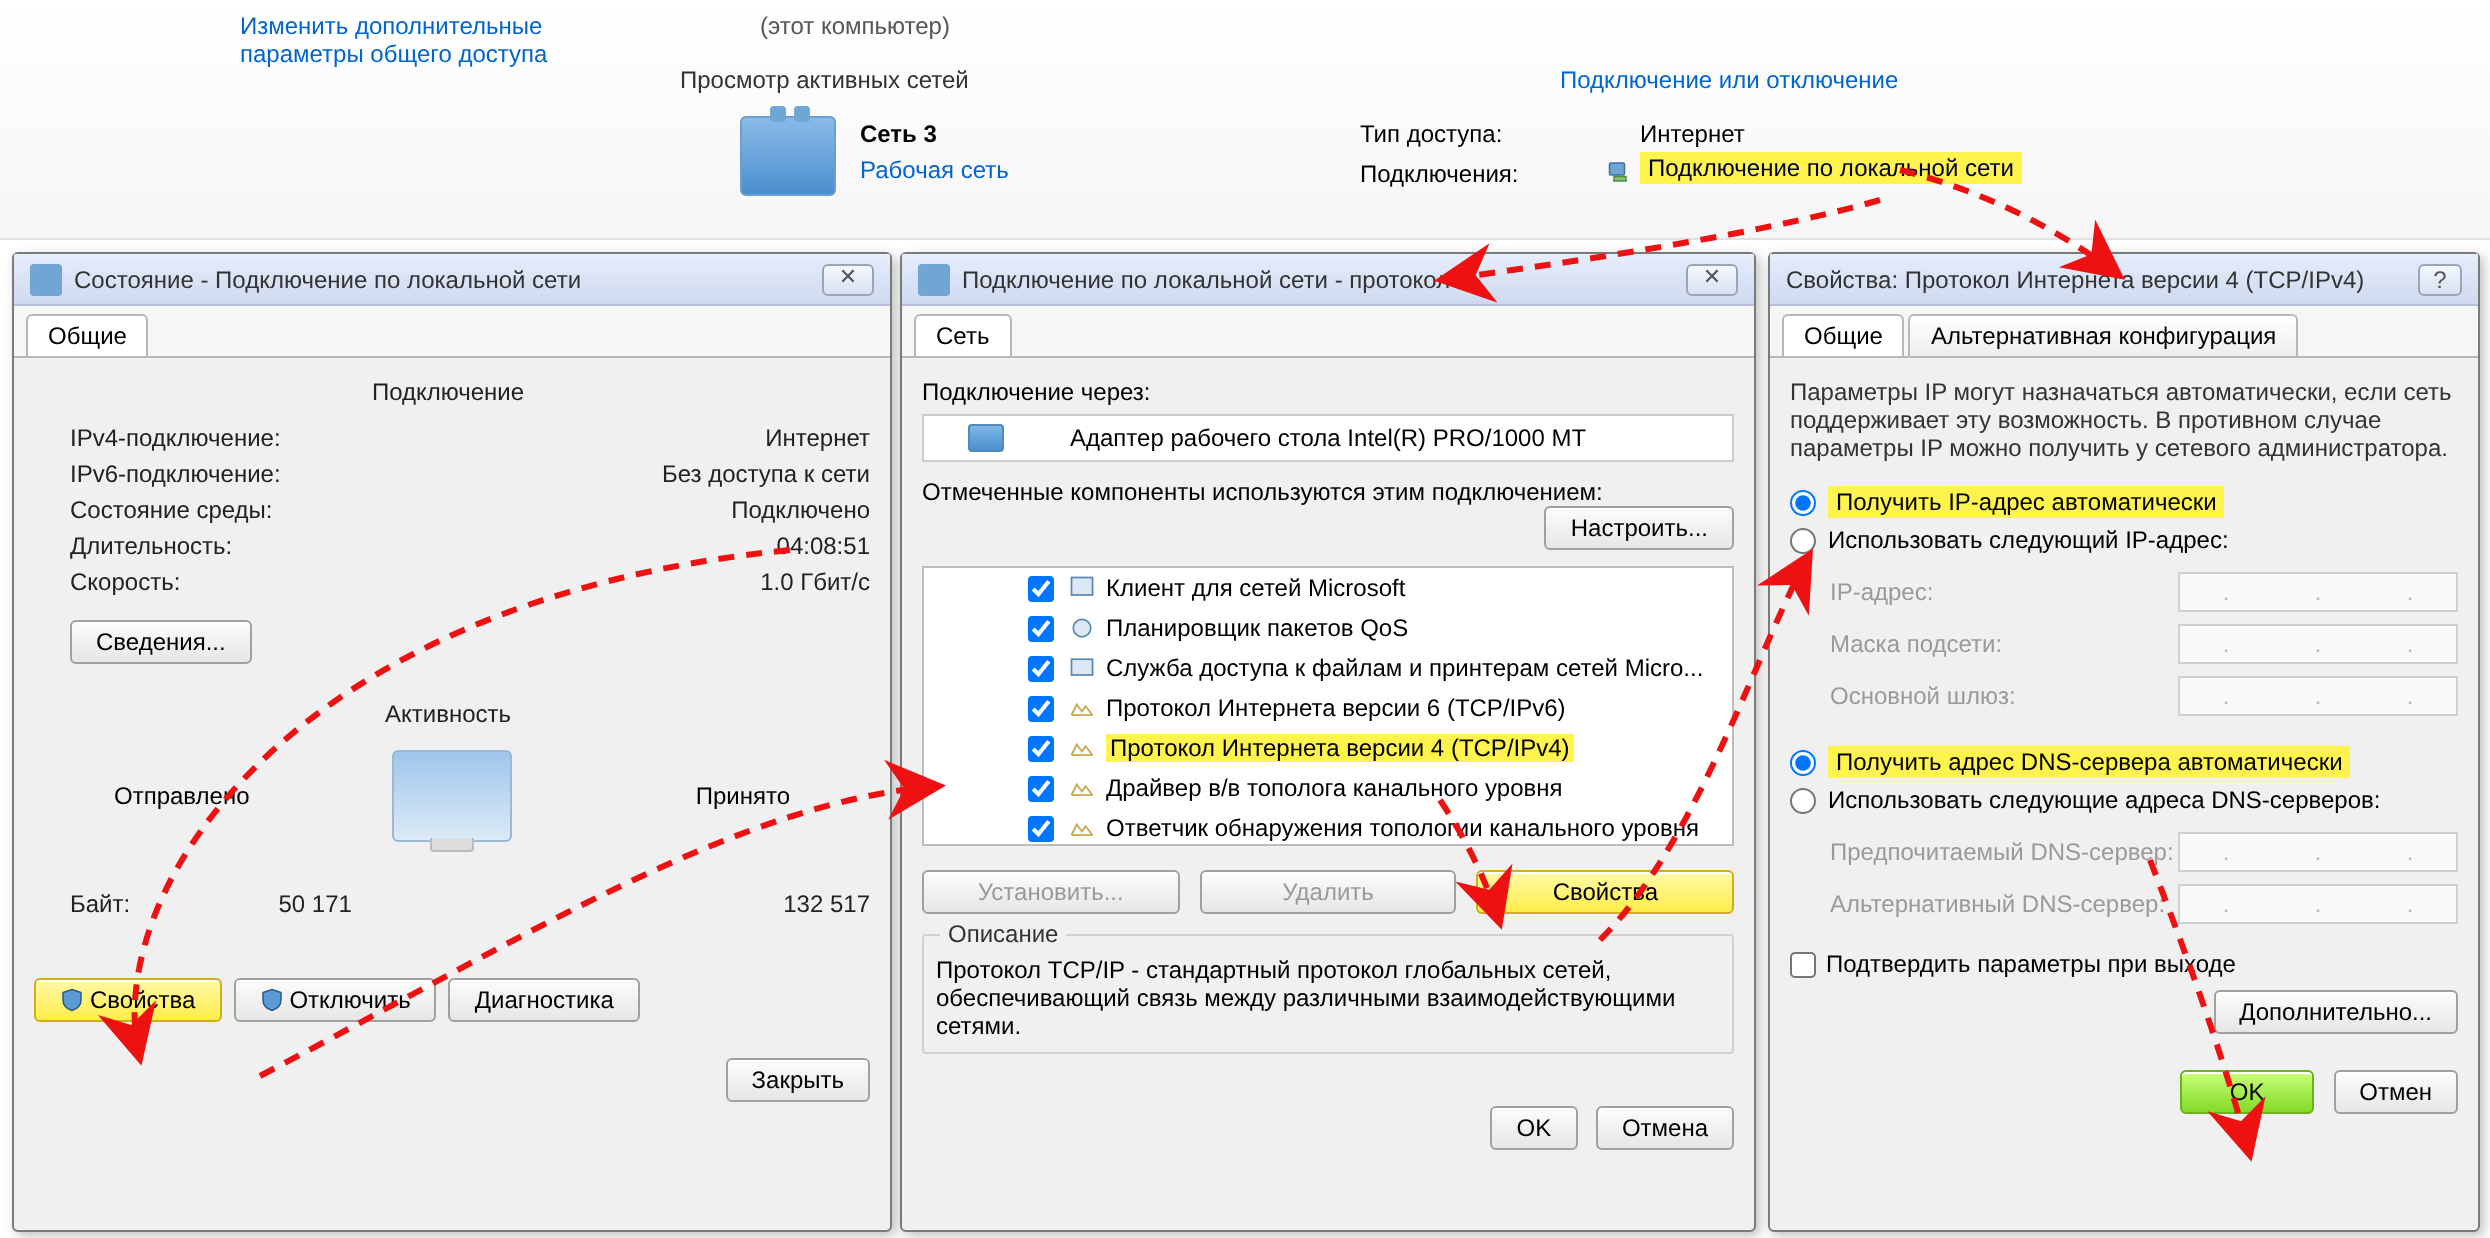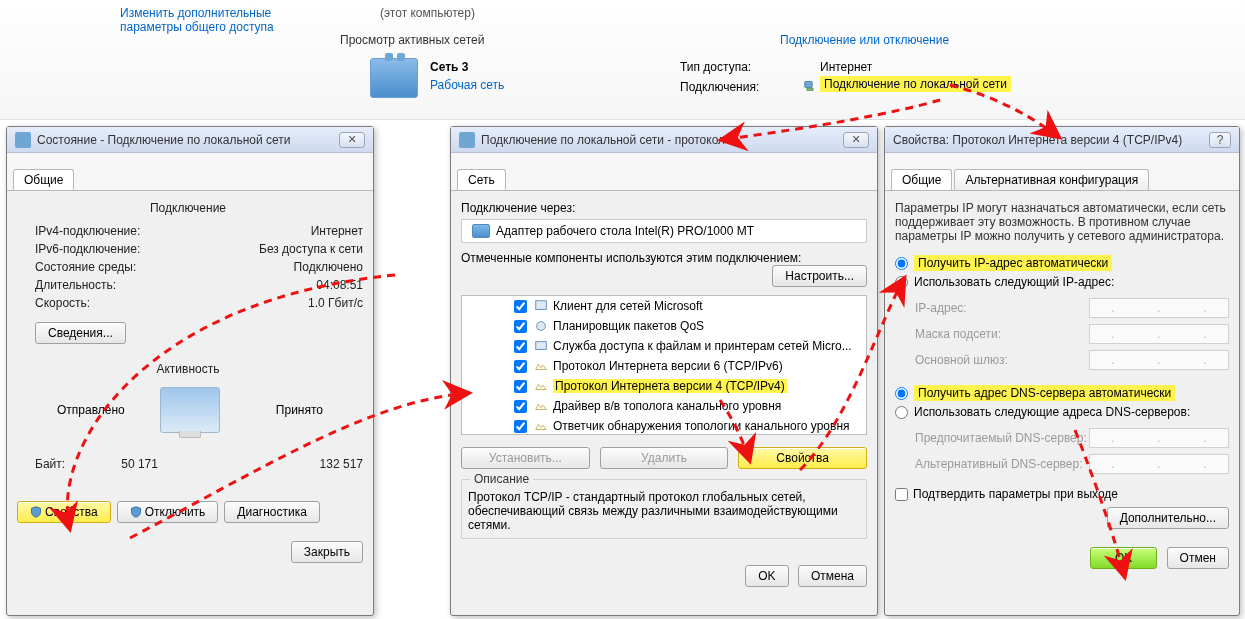--- a/index.html
+++ b/index.html
@@ -29,50 +29,50 @@
   .hl { background: #fff34d; }
 
   
   .dlg { position: absolute; background: #f0f0f0; border: 1px solid #7a7a7a; border-radius: 3px; box-shadow: 2px 2px 6px rgba(0,0,0,.25); }
   .titlebar { height: 26px; background: linear-gradient(#e6eefc,#cfd9ee); border-bottom: 1px solid #b6bfd6; padding: 0 8px; display: flex; align-items: center; color: #222; }
   .titlebar .t-icon { width: 16px; height: 16px; margin-right: 6px; background:#6fa6d4; border-radius:2px; }
   .titlebar .title { flex: 1; font-size: 12px; color: #333; }
   .titlebar .close { width: 26px; height: 16px; border: 1px solid #9aa5b5; border-radius: 3px; background: linear-gradient(#f4f7fc,#d8e1f0); text-align:center; line-height:12px; color:#555; font-size:11px; }
   .titlebar .help { width: 22px; height: 16px; border: 1px solid #9aa5b5; border-radius: 3px; margin-left:4px; background: linear-gradient(#f4f7fc,#d8e1f0); text-align:center; line-height:14px; color:#555; }
 
-  .tabs { display:flex; padding-left:6px; padding-top:16px; border-bottom:1px solid #b8b8b8; background:#f6f6f6; }
+  .tabs { display:flex; padding-left:6px; padding-top:4px; border-bottom:1px solid #b8b8b8; background:#f6f6f6; }
   .tab { border:1px solid #b8b8b8; border-bottom:none; padding:3px 10px; background:linear-gradient(#fff,#eee); border-radius:3px 3px 0 0; margin-right:2px; }
   .tab.active { background:#fff; }
   .body { padding: 10px; }
 
   .grpline { display:flex; align-items:center; margin-bottom:6px;flex-direction:column; }
   .grpline .lbl { color:#222; padding-right:4px; white-space:nowrap; }
   .grpline .rule { flex:1; border-top:1px solid #ddd; height:0; }
   .row { display:flex; justify-content:space-between; padding:2px 0 2px 18px; color:#222; }
 
   .btn { display:inline-block; padding:3px 12px; border:1px solid #a0a0a0; border-radius:3px; background:linear-gradient(#fcfcfc,#e6e6e6); cursor:default; font-size:12px; box-shadow:0 1px 0 #fff inset; }
   .btn.green { background:linear-gradient(#c9ff7a,#82db28); border-color:#6cb21a; }
   .btn.yellow { background:linear-gradient(#fff9a8,#ffed4a); border-color:#cfae16; }
   .btn.disabled { color:#9a9a9a; }
   .btn-row { text-align:right; padding:8px 10px; }
 
   
-  .d1 { left: 6px; top: 126px; width: 368px; height: 490px; }
+  .d1 { left: 6px; top: 126px; width: 440px; height: 490px; }
   .activity { display:flex; align-items:center; justify-content:space-between; padding:4px 0 6px 0; }
   .act-screen { width:60px; height:46px; border:1px solid #9db8d2; background:linear-gradient(#9fc6ec,#dceaf7); border-radius:3px; position:relative; }
   .act-screen::after { content:""; position:absolute; left:18px; right:18px; bottom:-6px; height:6px; background:#ddd; border:1px solid #bbb; border-top:none; border-radius:0 0 2px 2px; }
   .d1 .btn-wrap { padding:8px 0; }
 
   .fieldset { border:1px solid #d0d0d0; padding:6px; border-radius:2px; margin-bottom:8px; }
   .fieldset.title { position:relative; padding-top:10px; }
   .fieldset.title .ft-lbl { position:absolute; top:-8px; left:8px; background:#f0f0f0; padding:0 4px; color:#333; }
 
   
   .d2 { left: 450px; top: 126px; width: 428px; height: 490px; background:#f0f0f0; }
-  .adapter-box { display:flex; align-items:center; background:#fff; border:1px solid #ccc; padding:4px 10px; margin:4px 0 8px 0; }
+  .adapter-box { display:flex; align-items:center; background:#fff; border:1px solid #ccc; padding:4px 22px; margin:4px 0 8px 0;gap:27px; }
   .adapter-box .a-icon { width:18px; height:14px; background:linear-gradient(#7db9e8,#4a8fce); border-radius:2px; margin-right:6px; border:1px solid #548abb; }
   .list { background:#fff; border:1px solid #bdbdbd; height:140px; overflow:hidden; }
   .li { display:flex; align-items:center; padding:2px 4px; gap:4px;margin-left:48px; }
   .li input { margin:0 2px 0 0; }
   .li .ic { width:16px; height:16px; display:flex; align-items:center; justify-content:center; }
   .li .hlspan { background:#fff34d; padding:0 2px; }
   .btns3 { display:flex; gap:10px; margin-top:12px; }
   .btns3 .btn { flex:1; text-align:center; }
 
   

